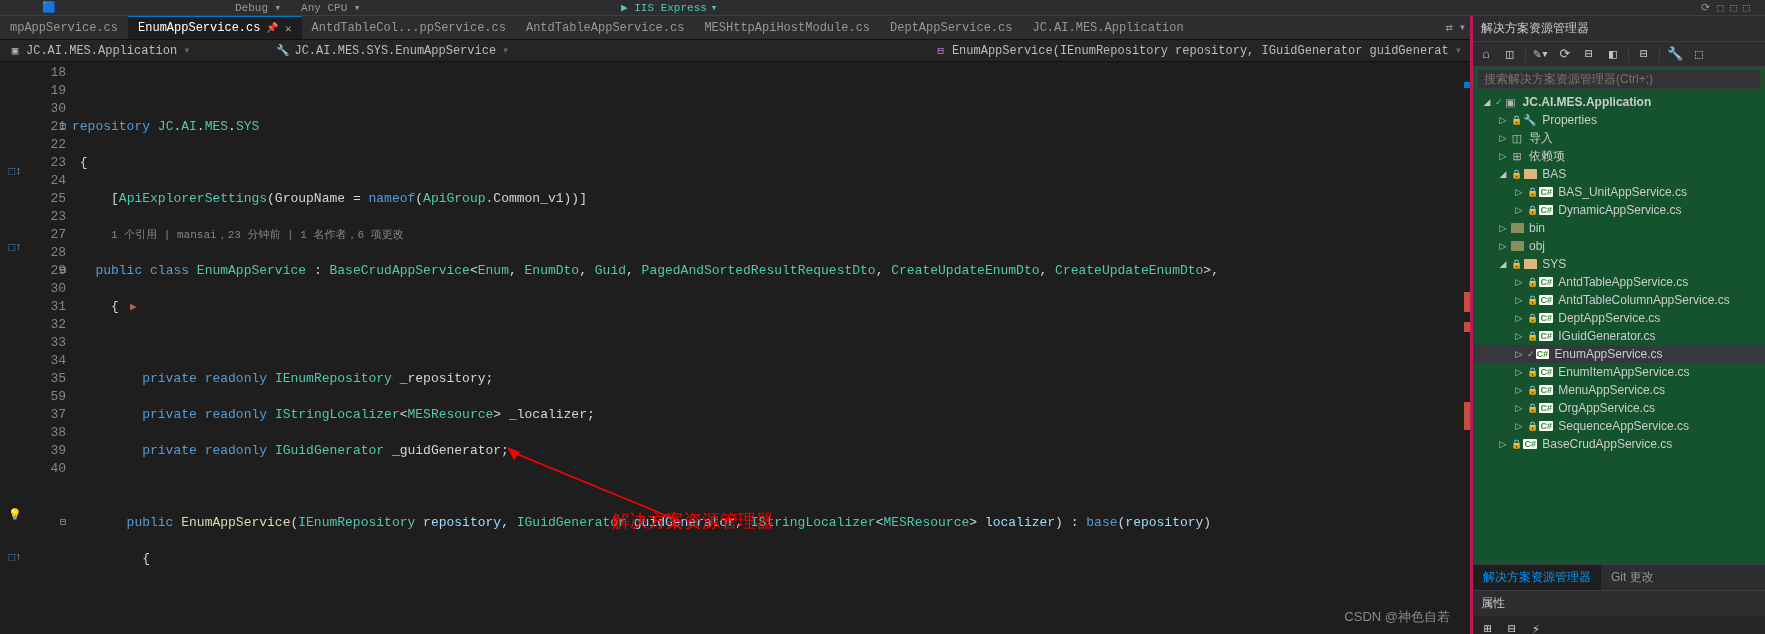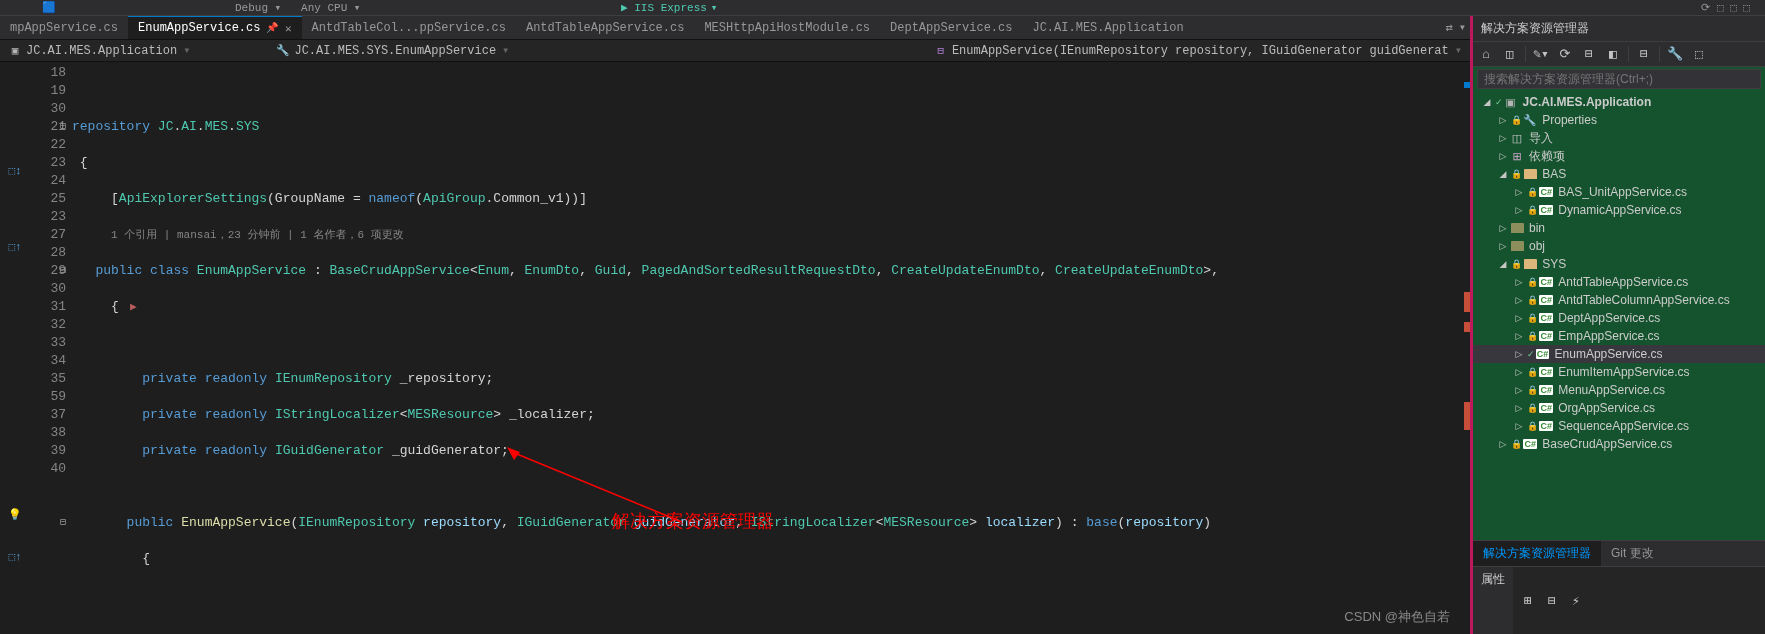--- a/index.html
+++ b/index.html
@@ -54,21 +54,21 @@
 .ic-proj { color:#b4b4b4; }
 .ic-folder { background:#dcb67a; width:13px; height:10px; border-radius:1px 1px 0 0; }
 .ic-wrench { color:#999; }
 .ic-ref { color:#c5a5c5; }
 .ic-cs { color:#388a34; font-weight:bold; font-size:9px; background:#fff; padding:0 1px; border-radius:1px; }
 .git-mark { color:#e2c08d; margin-left:2px; font-size:9px; }
 .git-check { color:#73c991; margin-left:2px; font-size:9px; }
 .panel-tabs { display:flex; background:#2d2d30; border-top:1px solid #3e3e42; font-size:12px; font-family:'Microsoft YaHei',sans-serif; }
 .ptab { padding:4px 10px; cursor:pointer; color:#969696; }
 .ptab.active { background:#1e1e1e; color:#0097fb; }
-.prop-panel { height:68px; background:#252526; border-top:1px solid #3e3e42; display:flex; flex-direction:row; }
+.prop-panel { height:44px; background:#252526; border-top:1px solid #3e3e42; display:flex; flex-direction:column; }
 .prop-title { padding:4px 8px; font-size:12px; font-family:'Microsoft YaHei',sans-serif; color:#ccc; background:#2d2d30; }
 .prop-tb { display:flex; gap:6px; padding:4px 6px; align-items:center; }
 .watermark { position:absolute; right:20px; bottom:8px; color:#888; font-size:13px; font-family:'Microsoft YaHei',sans-serif; pointer-events:none; }
 </style>
 </head>
 <body>
 
 <div class="main-layout">
   <div class="toolbar-top">
     <span style="position:absolute; left:42px; color:#678cb1;">🟦</span>
@@ -312,21 +312,21 @@
               <span class="ic-cs">C#</span>
             </span>
             <span>DeptAppService.cs</span>
           </div>
         <div class="tree-row" style="padding-left:40px;">
             <span class="tw">▷</span>
             <span class="git-mark">🔒</span>
             <span class="tree-icon">
               <span class="ic-cs">C#</span>
             </span>
-            <span>EmpAppService.cs</span>
+            <span>IGuidGenerator.cs</span>
           </div>
         <div class="tree-row selected" style="padding-left:40px;">
             <span class="tw">▷</span>
             <span class="git-check">✓</span>
             <span class="tree-icon">
               <span class="ic-cs">C#</span>
             </span>
             <span>EnumAppService.cs</span>
           </div>
         <div class="tree-row" style="padding-left:40px;">

